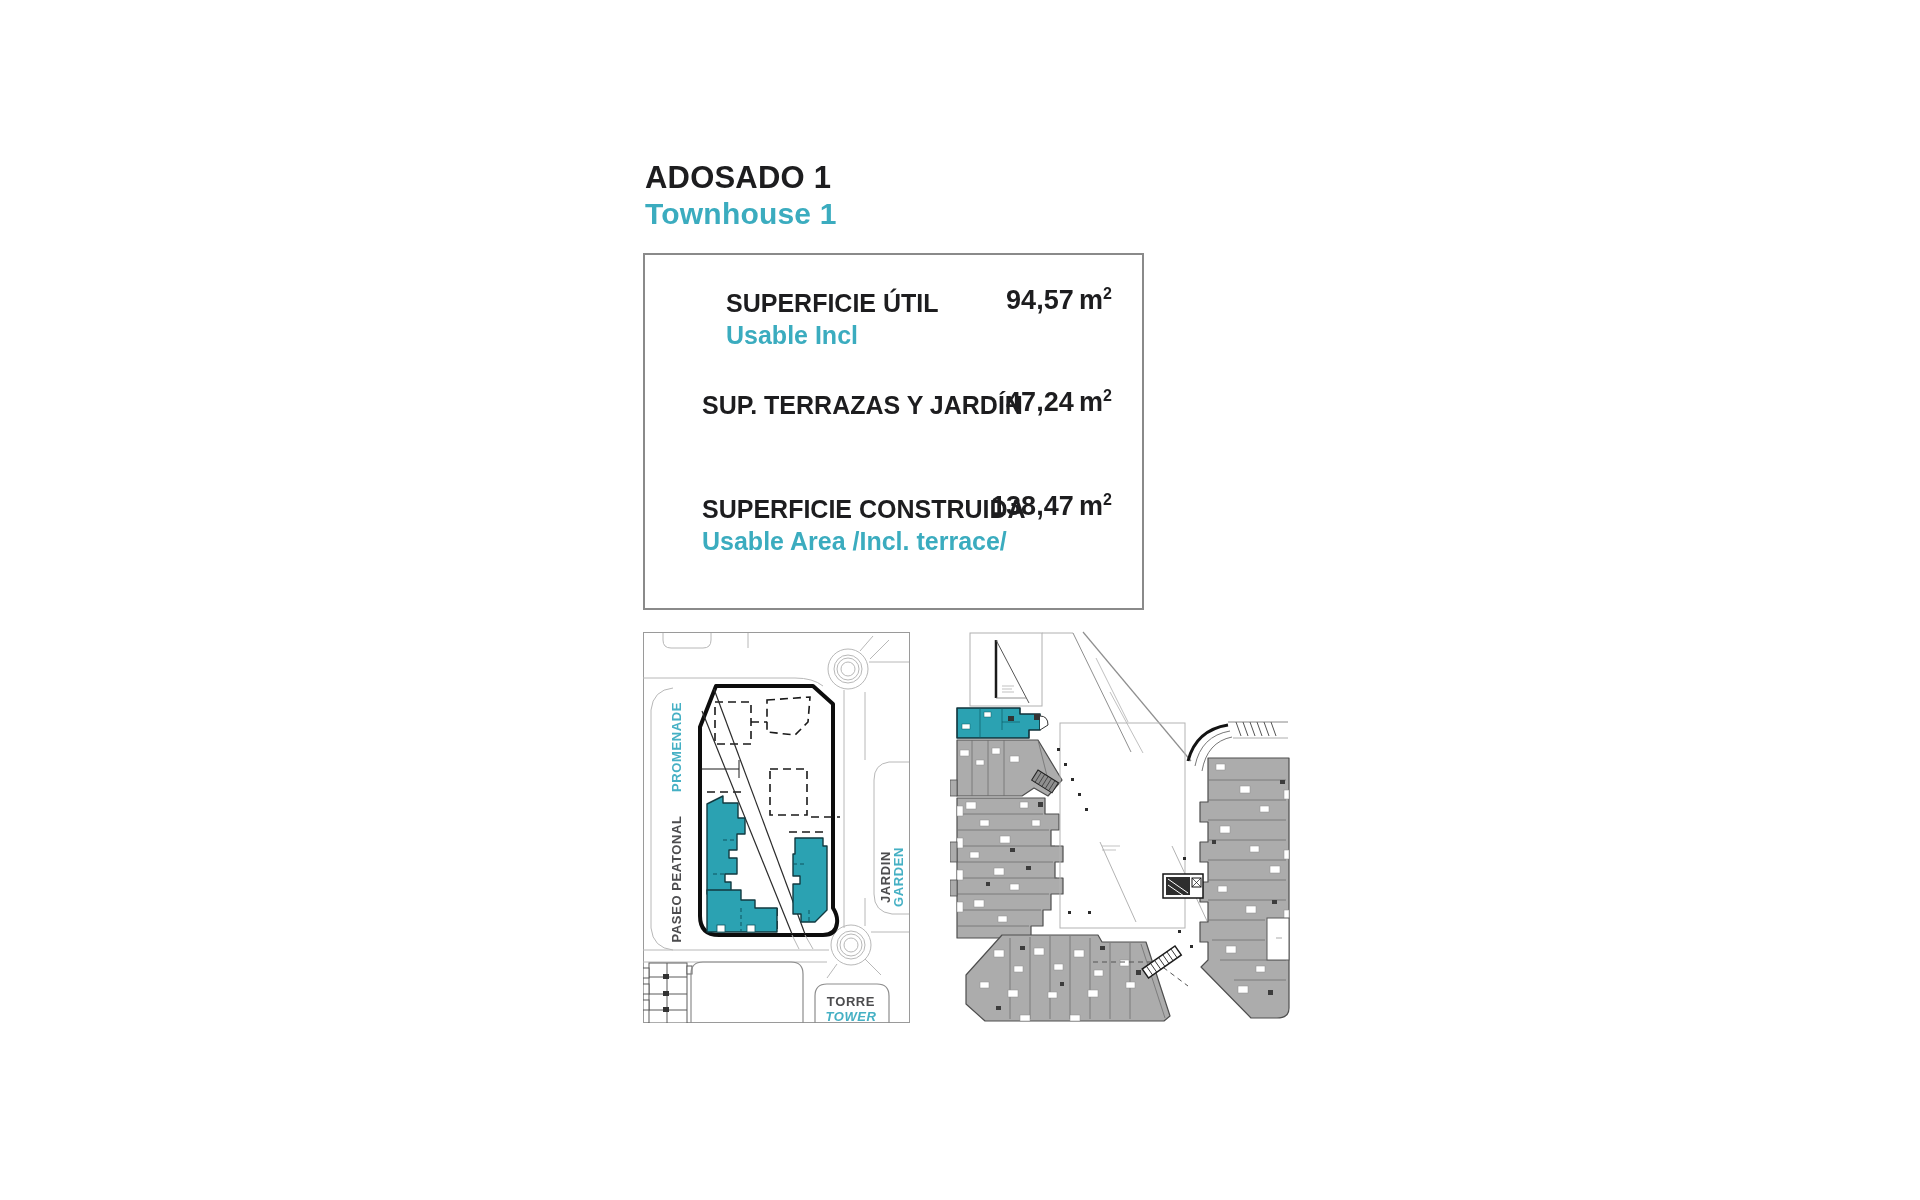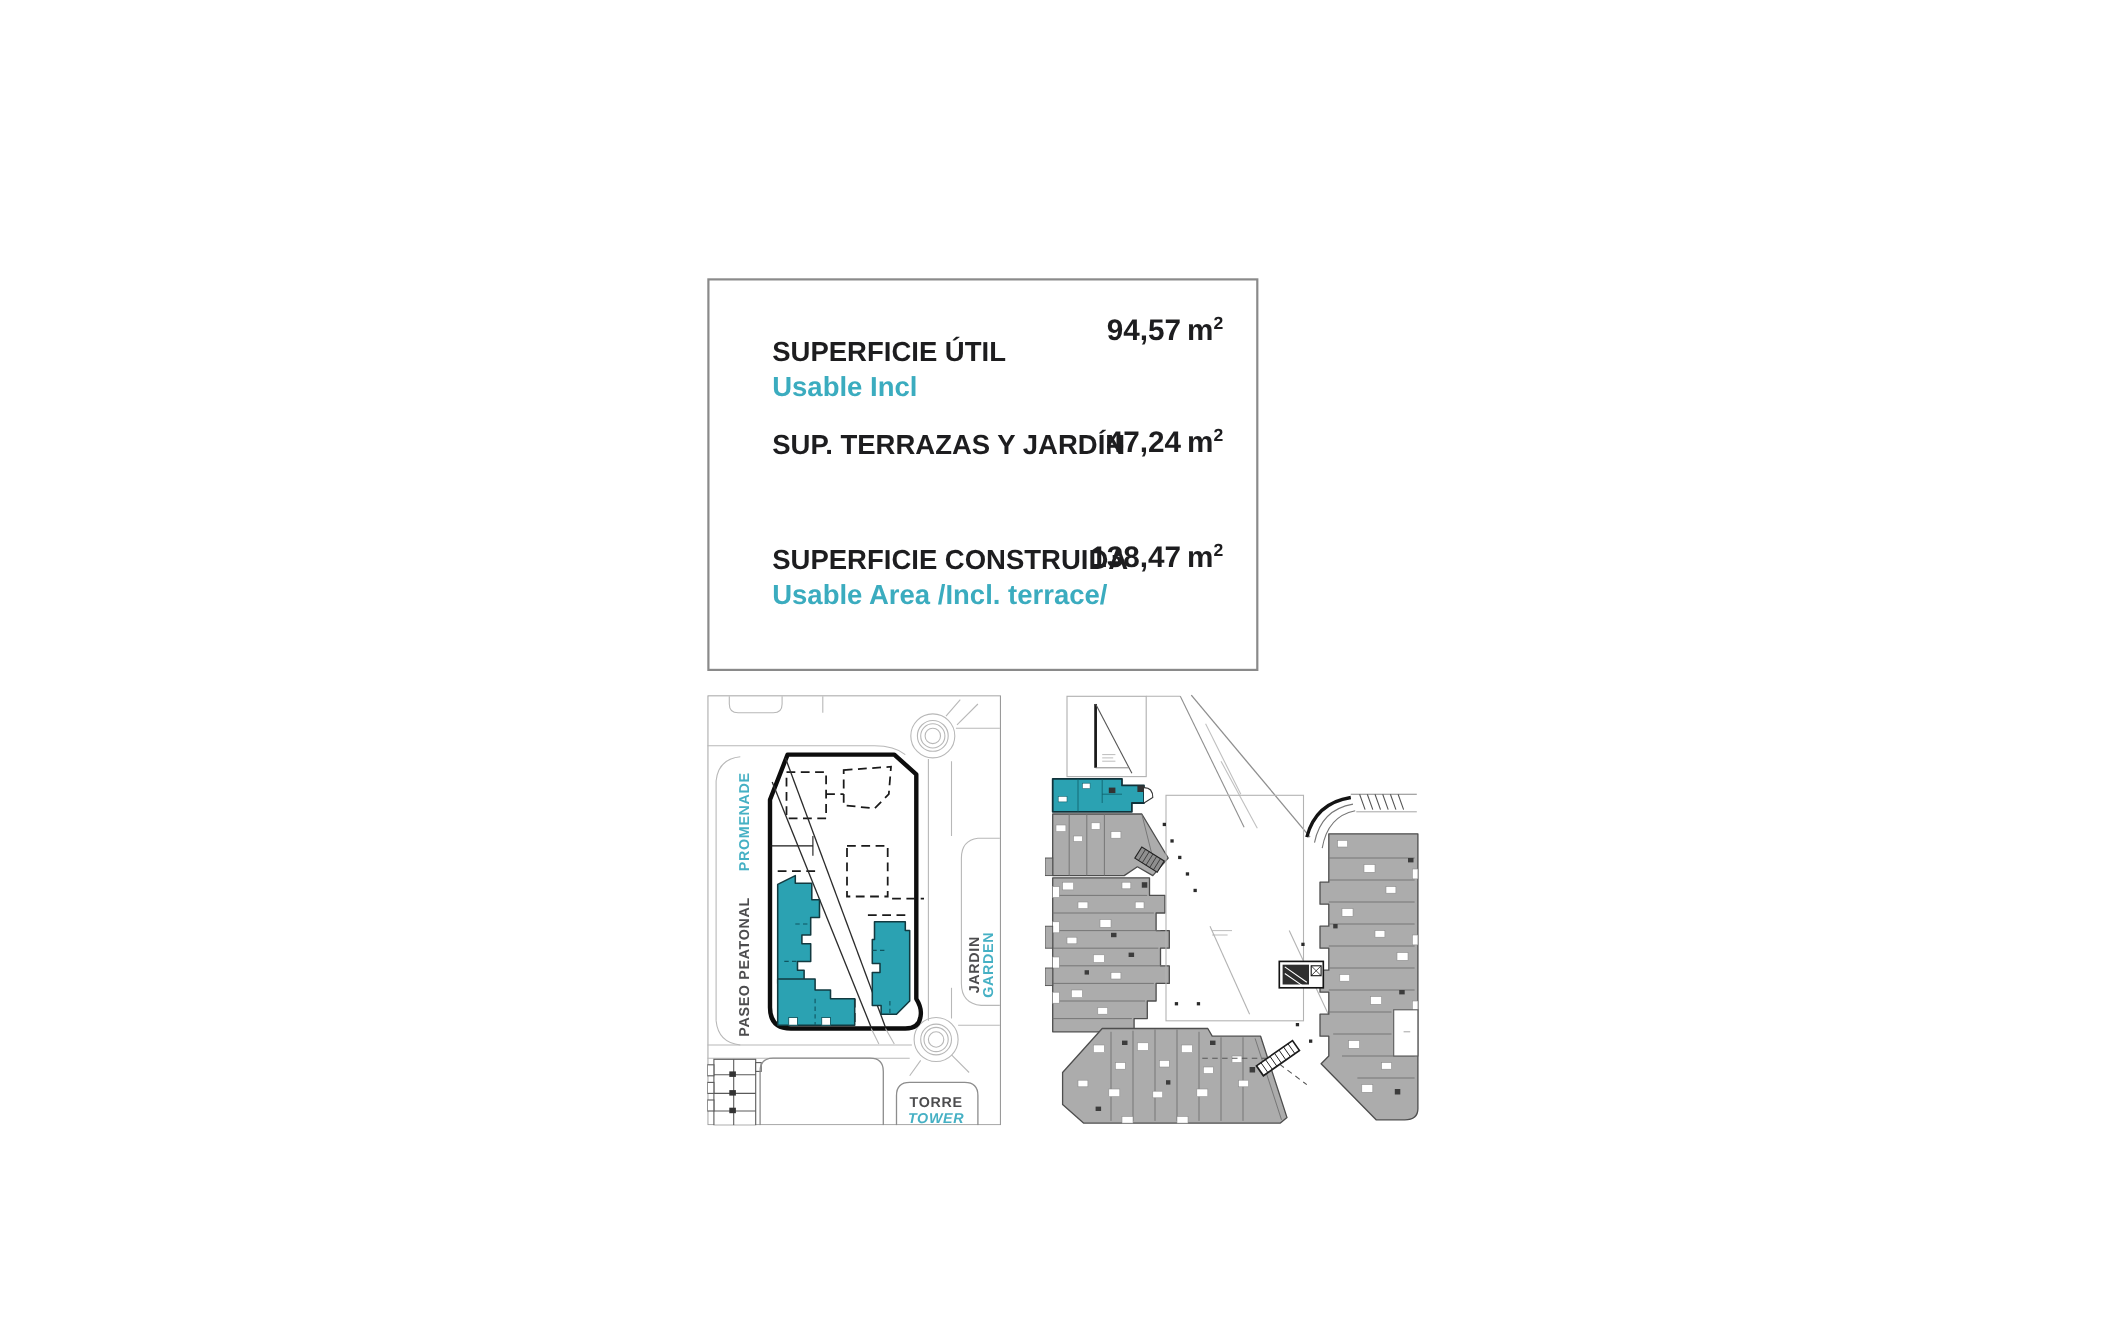--- a/index.html
+++ b/index.html
@@ -14,36 +14,40 @@
   
   .spec{
     position:absolute;left:643px;top:253px;width:501px;height:357px;
     border:2px solid #8a8a8a;box-sizing:border-box;background:#fff;
   }
   .row{position:absolute;left:57px;right:150px;}
   .row .l-es{font-size:25px;font-weight:700;color:#1d1d1f;line-height:32px;white-space:nowrap;}
   .row .l-en{font-size:25px;font-weight:700;color:#3bacbf;line-height:32px;white-space:nowrap;}
   .val{position:absolute;right:30px;font-size:27px;font-weight:700;color:#1d1d1f;white-space:nowrap;}
   .val sup{font-size:16px;vertical-align:super;line-height:0;}
-  .r1{top:49px;} .v1{top:30px;}
+  .r1{top:32px;margin-left:24px;} .v1{top:30px;}
   .r2{top:134px;} .v2{top:132px;padding-left:38px;}
   .r3{top:238px;} .v3{top:236px;}
   
   .map-left{position:absolute;left:643px;top:632px;}
   .map-right{position:absolute;left:950px;top:630px;}
   svg text{font-family:"Liberation Sans",sans-serif;}
   .lbl-dark{font-size:13px;font-weight:700;fill:#4c4c4e;letter-spacing:.6px;}
   .lbl-teal{font-size:13px;font-weight:700;fill:#45b0c4;letter-spacing:.6px;}
   .lbl-teal-i{font-size:13px;font-weight:700;font-style:italic;fill:#45b0c4;letter-spacing:.6px;}
 </style>
 </head>
 <body>
 
 <div id="page">
 
+  <div class="hdr">
+    <div class="t-es">ADOSADO 1</div>
+    <div class="t-en">Townhouse 1</div>
+  </div>
 
   <div class="spec">
 
     <div class="row r1">
       <div class="l-es">SUPERFICIE ÚTIL</div>
       <div class="l-en">Usable Incl</div>
     </div>
     <div class="val v1"><span>94,57</span> <span>m</span><sup>2</sup></div>
 
     <div class="row r2">

